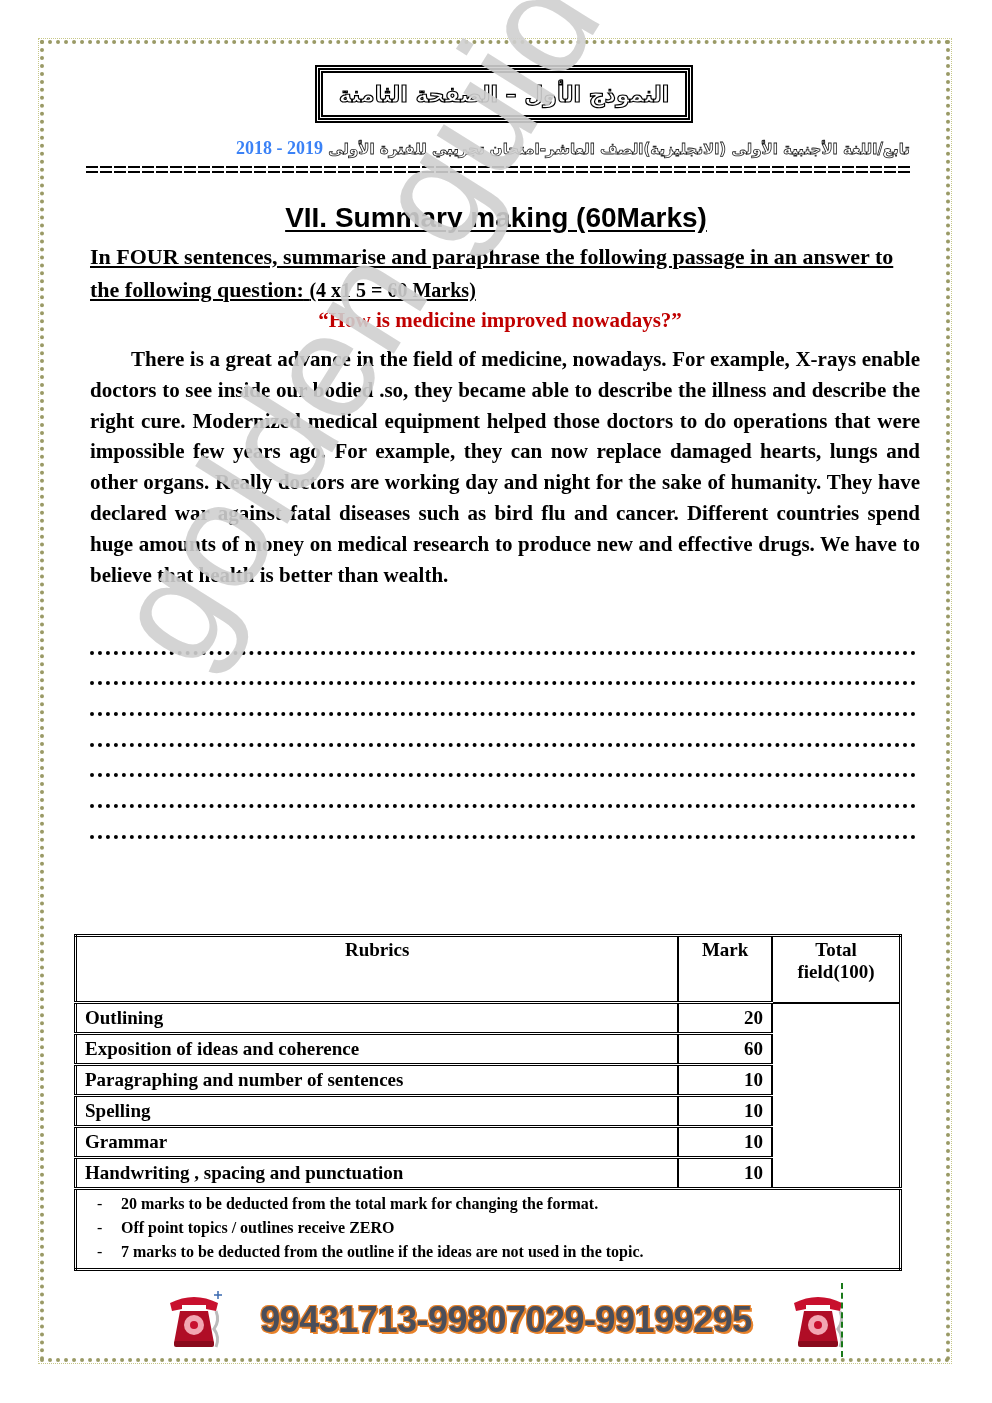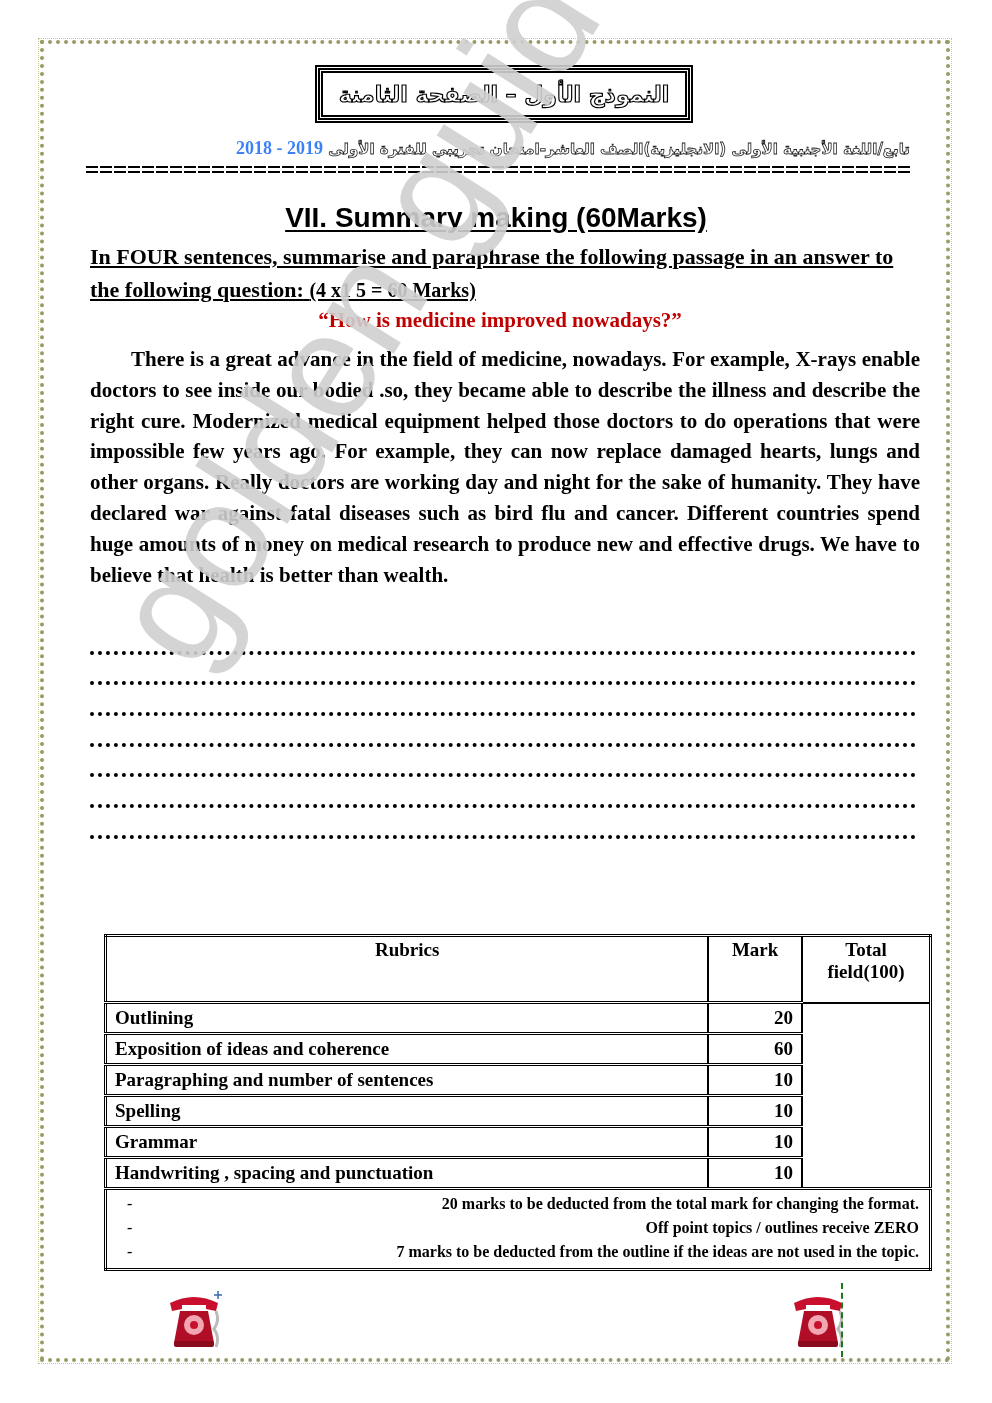--- a/index.html
+++ b/index.html
@@ -15,30 +15,30 @@
     .section-title { position: absolute; left: 0; width: 992px; top: 202px; text-align: center; font-family: "Liberation Sans", sans-serif; font-weight: bold; font-size: 28px; text-decoration: underline; text-underline-offset: 3px; }
     .instruction { position: absolute; left: 90px; top: 240px; width: 830px; font-weight: bold; font-size: 22px; line-height: 33px; text-decoration: underline; }
     .instruction .marks { font-size: 20px; }
     .question { position: absolute; left: 0; width: 1000px; top: 308px; text-align: center; color: #c00000; font-weight: bold; font-size: 21px; }
     .passage { position: absolute; left: 90px; top: 344px; width: 830px; font-weight: bold; font-size: 21px; line-height: 30.8px; text-align: justify; }
     .passage p { margin: 0; text-indent: 41px; }
     .answer-lines { position: absolute; left: 90px; top: 624px; width: 826px; }
     .answer-line { height: 30.7px; border-bottom: 4px dotted #000; box-sizing: border-box; margin-bottom: 0; }
     .answer-line + .answer-line { margin-top: 0; }
     .watermark { position: absolute; left: 150px; top: 560px; font-family: "Liberation Sans", sans-serif; font-size: 150px; color: #d0d0d0; transform: rotate(-58deg); transform-origin: left center; white-space: nowrap; opacity: 0.9; pointer-events: none; }
-    table.rubrics { position: absolute; left: 74px; top: 934px; width: 828px; border-collapse: collapse; border: 3px double #000; font-size: 19px; margin-left: 30px; }
+    table.rubrics { position: absolute; left: 74px; top: 934px; width: 828px; border-collapse: collapse; border: 3px double #000; font-size: 19px; }
     table.rubrics th, table.rubrics td { border: 2px solid #000; padding: 2px 8px; font-weight: bold; }
     table.rubrics th { font-weight: bold; text-align: center; vertical-align: top; height: 60px; font-size: 19px; }
     table.rubrics td.crit { border-top: 3px double #000; border-bottom: 3px double #000; height: 24px; }
     table.rubrics td.mark { text-align: right; width: 76px; }
     table.rubrics td.total { width: 110px; }
     table.rubrics .col-rub { width: 586px; }
     table.rubrics td.notes { font-size: 16px; padding: 2px 10px 4px 30px; border-top: 3px double #000; }
     .notes ul { margin: 0; padding: 0; list-style: none; }
-    .notes li { position: relative; line-height: 24px; padding-left: 14px; text-align: right; }
+    .notes li { position: relative; line-height: 24px; padding-left: 14px; }
     .notes li::before { content: "-"; position: absolute; left: -10px; font-weight: normal; }
     .footer { position: absolute; left: 166px; top: 1285px; width: 680px; height: 70px; display: flex; align-items: center; justify-content: space-between; }
     .phone-icon { width: 56px; height: 62px; position: relative; }
     .phone-icon svg { width: 56px; height: 62px; }
     .phones { font-family: "Liberation Sans", sans-serif; font-weight: bold; font-size: 36px; color: #4a4e5a; text-shadow: 2px 2px 0 #e8822a, -1px -1px 0 #e8822a, 1px -1px 0 #e8822a, -1px 1px 0 #e8822a; letter-spacing: -0.5px; }
     .green-dash { position: absolute; left: 841px; top: 1283px; height: 74px; border-left: 2px dashed #1a7a1a; }
   </style>
 </head>
 <body>
 
@@ -131,20 +131,21 @@
     <svg viewBox="0 0 56 62">
       <path d="M4 14 Q28 2 52 14 L50 22 L40 20 L40 16 L16 16 L16 20 L6 22 Z" fill="#c8102e"></path>
       <path d="M14 22 L42 22 L48 54 L8 54 Z" fill="#b00d26"></path>
       <circle cx="28" cy="36" r="10" fill="#f2a6b2"></circle>
       <circle cx="28" cy="36" r="4" fill="#c8102e"></circle>
       <rect x="8" y="52" width="40" height="6" rx="2" fill="#8a0a1c"></rect>
       <path d="M50 22 Q54 32 48 40 Q54 48 50 58" stroke="#bbb" stroke-width="3" fill="none"></path>
       <path d="M52 2 L52 10 M48 6 L56 6" stroke="#3a6ab0" stroke-width="1.5"></path>
     </svg>
   </span>
+  <span class="phones">99431713-99807029-99199295</span>
   <span class="phone-icon">
     <svg viewBox="0 0 56 62">
       <path d="M4 14 Q28 2 52 14 L50 22 L40 20 L40 16 L16 16 L16 20 L6 22 Z" fill="#c8102e"></path>
       <path d="M14 22 L42 22 L48 54 L8 54 Z" fill="#b00d26"></path>
       <circle cx="28" cy="36" r="10" fill="#f2a6b2"></circle>
       <circle cx="28" cy="36" r="4" fill="#c8102e"></circle>
       <rect x="8" y="52" width="40" height="6" rx="2" fill="#8a0a1c"></rect>
       <path d="M50 22 Q54 32 48 40 Q54 48 50 58" stroke="#bbb" stroke-width="3" fill="none"></path>
     </svg>
   </span>

